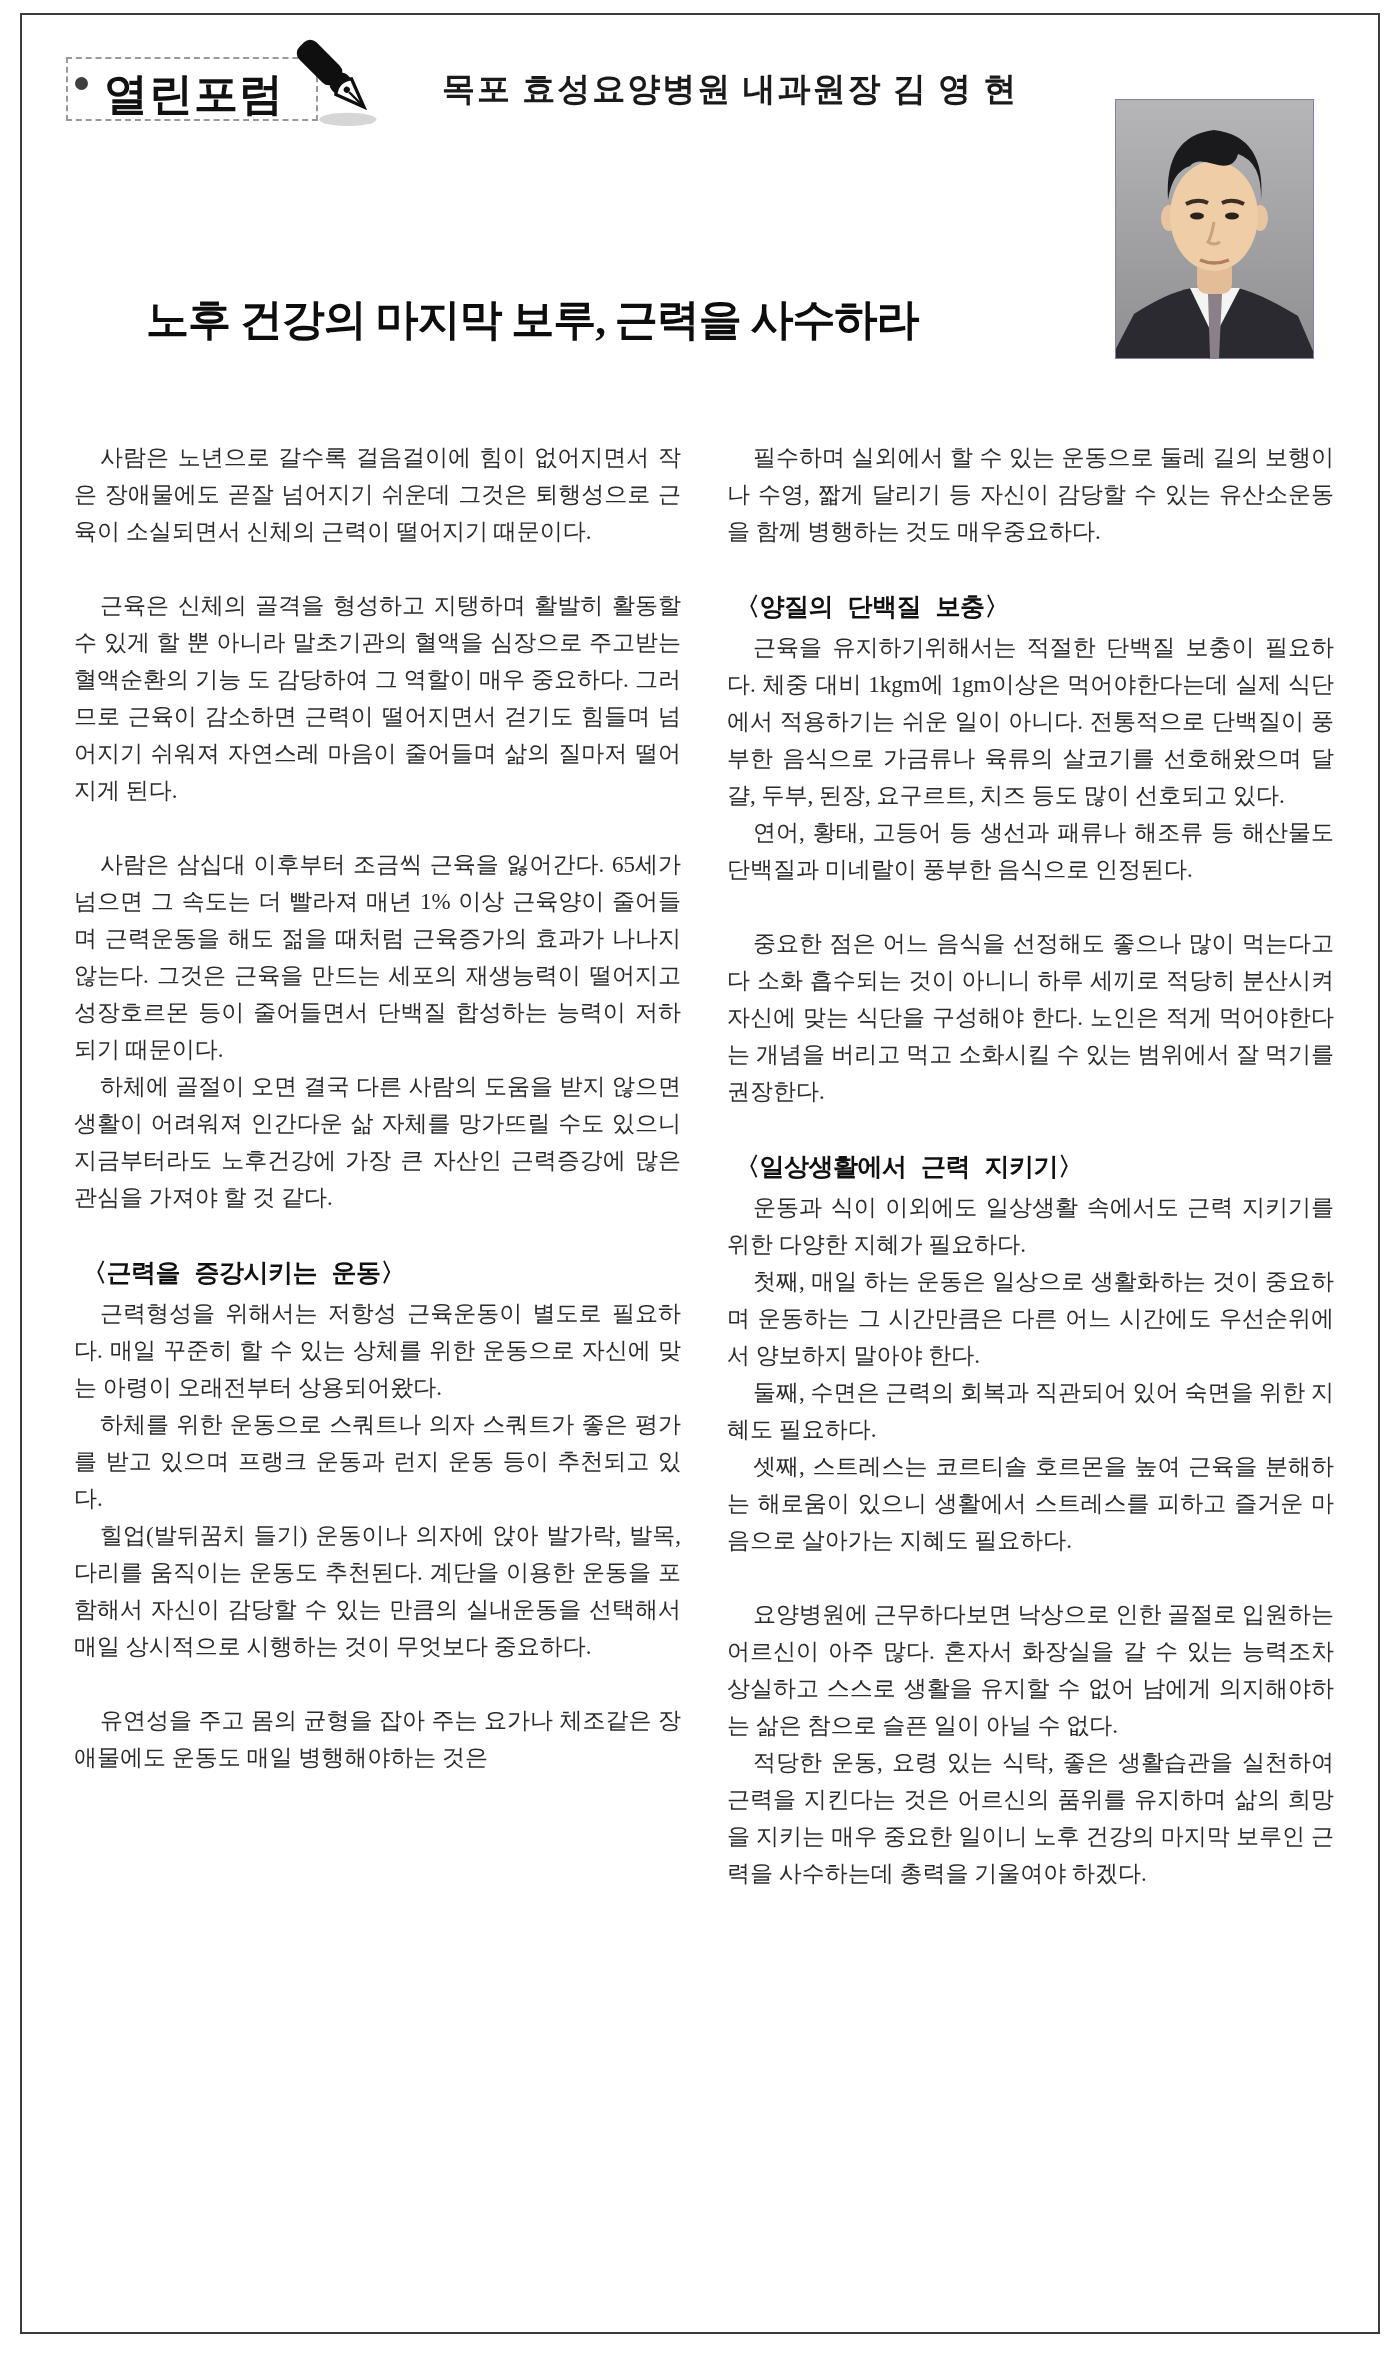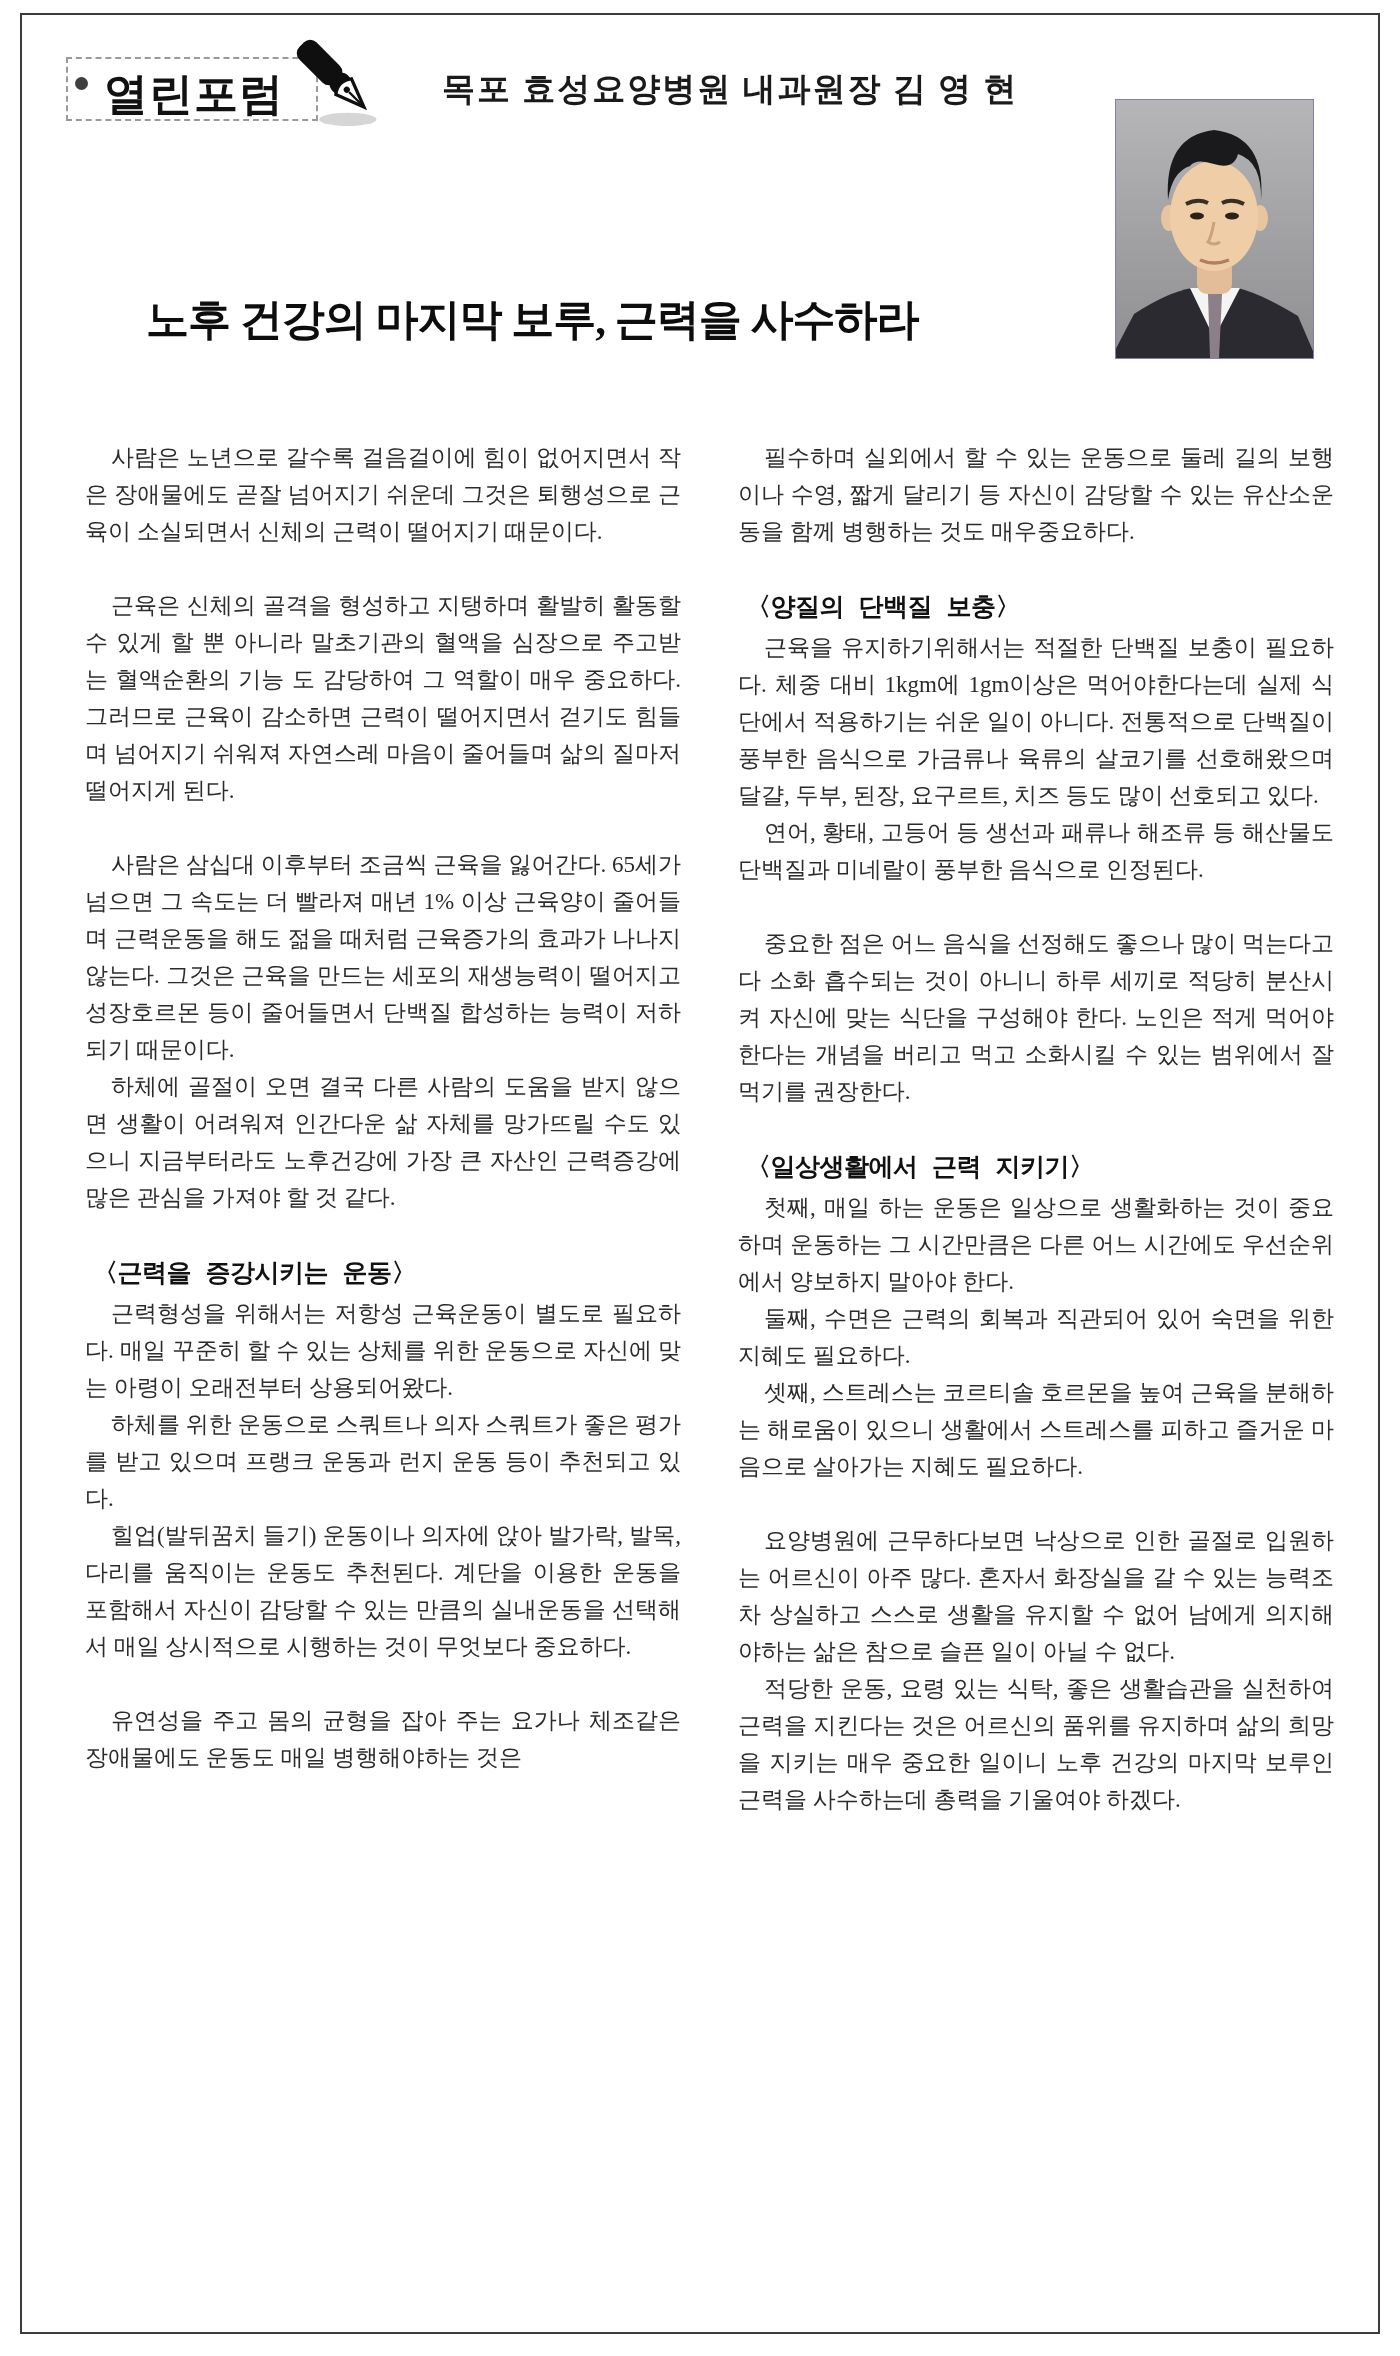--- a/index.html
+++ b/index.html
@@ -12,21 +12,21 @@
   .forum-label{position:absolute;left:36px;top:6px;font-family:"Liberation Sans",sans-serif;font-weight:bold;font-size:44px;letter-spacing:1px;color:#111;white-space:nowrap;}
   .pen-icon{position:absolute;right:-78px;top:-32px;width:110px;height:110px;}
   .author{position:absolute;left:420px;top:52px;font-size:33px;font-weight:bold;letter-spacing:2px;color:#1a1a1a;white-space:nowrap;}
   .photo{position:absolute;right:64px;top:84px;width:197px;height:258px;border:1px solid #8080a8;background:#a9a9ab;}
   .photo svg{display:block;}
 
   .headline{position:absolute;left:106px;top:258px;margin:18px;font-size:43px;font-weight:bold;letter-spacing:-1px;color:#0d0d0d;white-space:nowrap;}
 
   
   .columns{position:absolute;left:52px;right:44px;top:424px;bottom:24px;display:flex;gap:46px;}
-  .col{flex:1 1 0;min-width:0;margin-left:11px;}
+  .col{flex:1 1 0;min-width:0;}
   .para{margin:0;font-size:23px;line-height:37px;text-align:justify;text-indent:26px;word-break:break-all;color:#2b2b2b;}
   .para.gap{margin-top:37px;}
   .subhead{margin:40px 0 6px 0;font-family:Liberation Mono, monospace;font-weight:bold;font-size:25px;letter-spacing:-0.5px;color:#111;text-indent:8px;}
 </style>
 </head>
 <body>
 
 <div class="frame">
 
   <div class="forum-badge">
@@ -96,20 +96,21 @@
       <p class="para">힐업(발뒤꿈치 들기) 운동이나 의자에 앉아 발가락, 발목, 다리를 움직이는 운동도 추천된다. 계단을 이용한 운동을 포함해서 자신이 감당할 수 있는 만큼의 실내운동을 선택해서 매일 상시적으로 시행하는 것이 무엇보다 중요하다.</p>
       <p class="para gap">유연성을 주고 몸의 균형을 잡아 주는 요가나 체조같은 장애물에도 운동도 매일 병행해야하는 것은</p>
     </div>
     <div class="col">
       <p class="para">필수하며 실외에서 할 수 있는 운동으로 둘레 길의 보행이나 수영, 짧게 달리기 등 자신이 감당할 수 있는 유산소운동을 함께 병행하는 것도 매우중요하다.</p>
       <h2 class="subhead">〈양질의 단백질 보충〉</h2>
       <p class="para">근육을 유지하기위해서는 적절한 단백질 보충이 필요하다. 체중 대비 1kgm에 1gm이상은 먹어야한다는데 실제 식단에서 적용하기는 쉬운 일이 아니다. 전통적으로 단백질이 풍부한 음식으로 가금류나 육류의 살코기를 선호해왔으며 달걀, 두부, 된장, 요구르트, 치즈 등도 많이 선호되고 있다.</p>
       <p class="para">연어, 황태, 고등어 등 생선과 패류나 해조류 등 해산물도 단백질과 미네랄이 풍부한 음식으로 인정된다.</p>
       <p class="para gap">중요한 점은 어느 음식을 선정해도 좋으나 많이 먹는다고 다 소화 흡수되는 것이 아니니 하루 세끼로 적당히 분산시켜 자신에 맞는 식단을 구성해야 한다. 노인은 적게 먹어야한다는 개념을 버리고 먹고 소화시킬 수 있는 범위에서 잘 먹기를 권장한다.</p>
       <h2 class="subhead">〈일상생활에서 근력 지키기〉</h2>
+      <p class="para">운동과 식이 이외에도 일상생활 속에서도 근력 지키기를 위한 다양한 지혜가 필요하다.</p>
       <p class="para">첫째, 매일 하는 운동은 일상으로 생활화하는 것이 중요하며 운동하는 그 시간만큼은 다른 어느 시간에도 우선순위에서 양보하지 말아야 한다.</p>
       <p class="para">둘째, 수면은 근력의 회복과 직관되어 있어 숙면을 위한 지혜도 필요하다.</p>
       <p class="para">셋째, 스트레스는 코르티솔 호르몬을 높여 근육을 분해하는 해로움이 있으니 생활에서 스트레스를 피하고 즐거운 마음으로 살아가는 지혜도 필요하다.</p>
       <p class="para gap">요양병원에 근무하다보면 낙상으로 인한 골절로 입원하는 어르신이 아주 많다. 혼자서 화장실을 갈 수 있는 능력조차 상실하고 스스로 생활을 유지할 수 없어 남에게 의지해야하는 삶은 참으로 슬픈 일이 아닐 수 없다.</p>
       <p class="para">적당한 운동, 요령 있는 식탁, 좋은 생활습관을 실천하여 근력을 지킨다는 것은 어르신의 품위를 유지하며 삶의 희망을 지키는 매우 중요한 일이니 노후 건강의 마지막 보루인 근력을 사수하는데 총력을 기울여야 하겠다.</p>
     </div>
   </div>
 
 </div>
 

